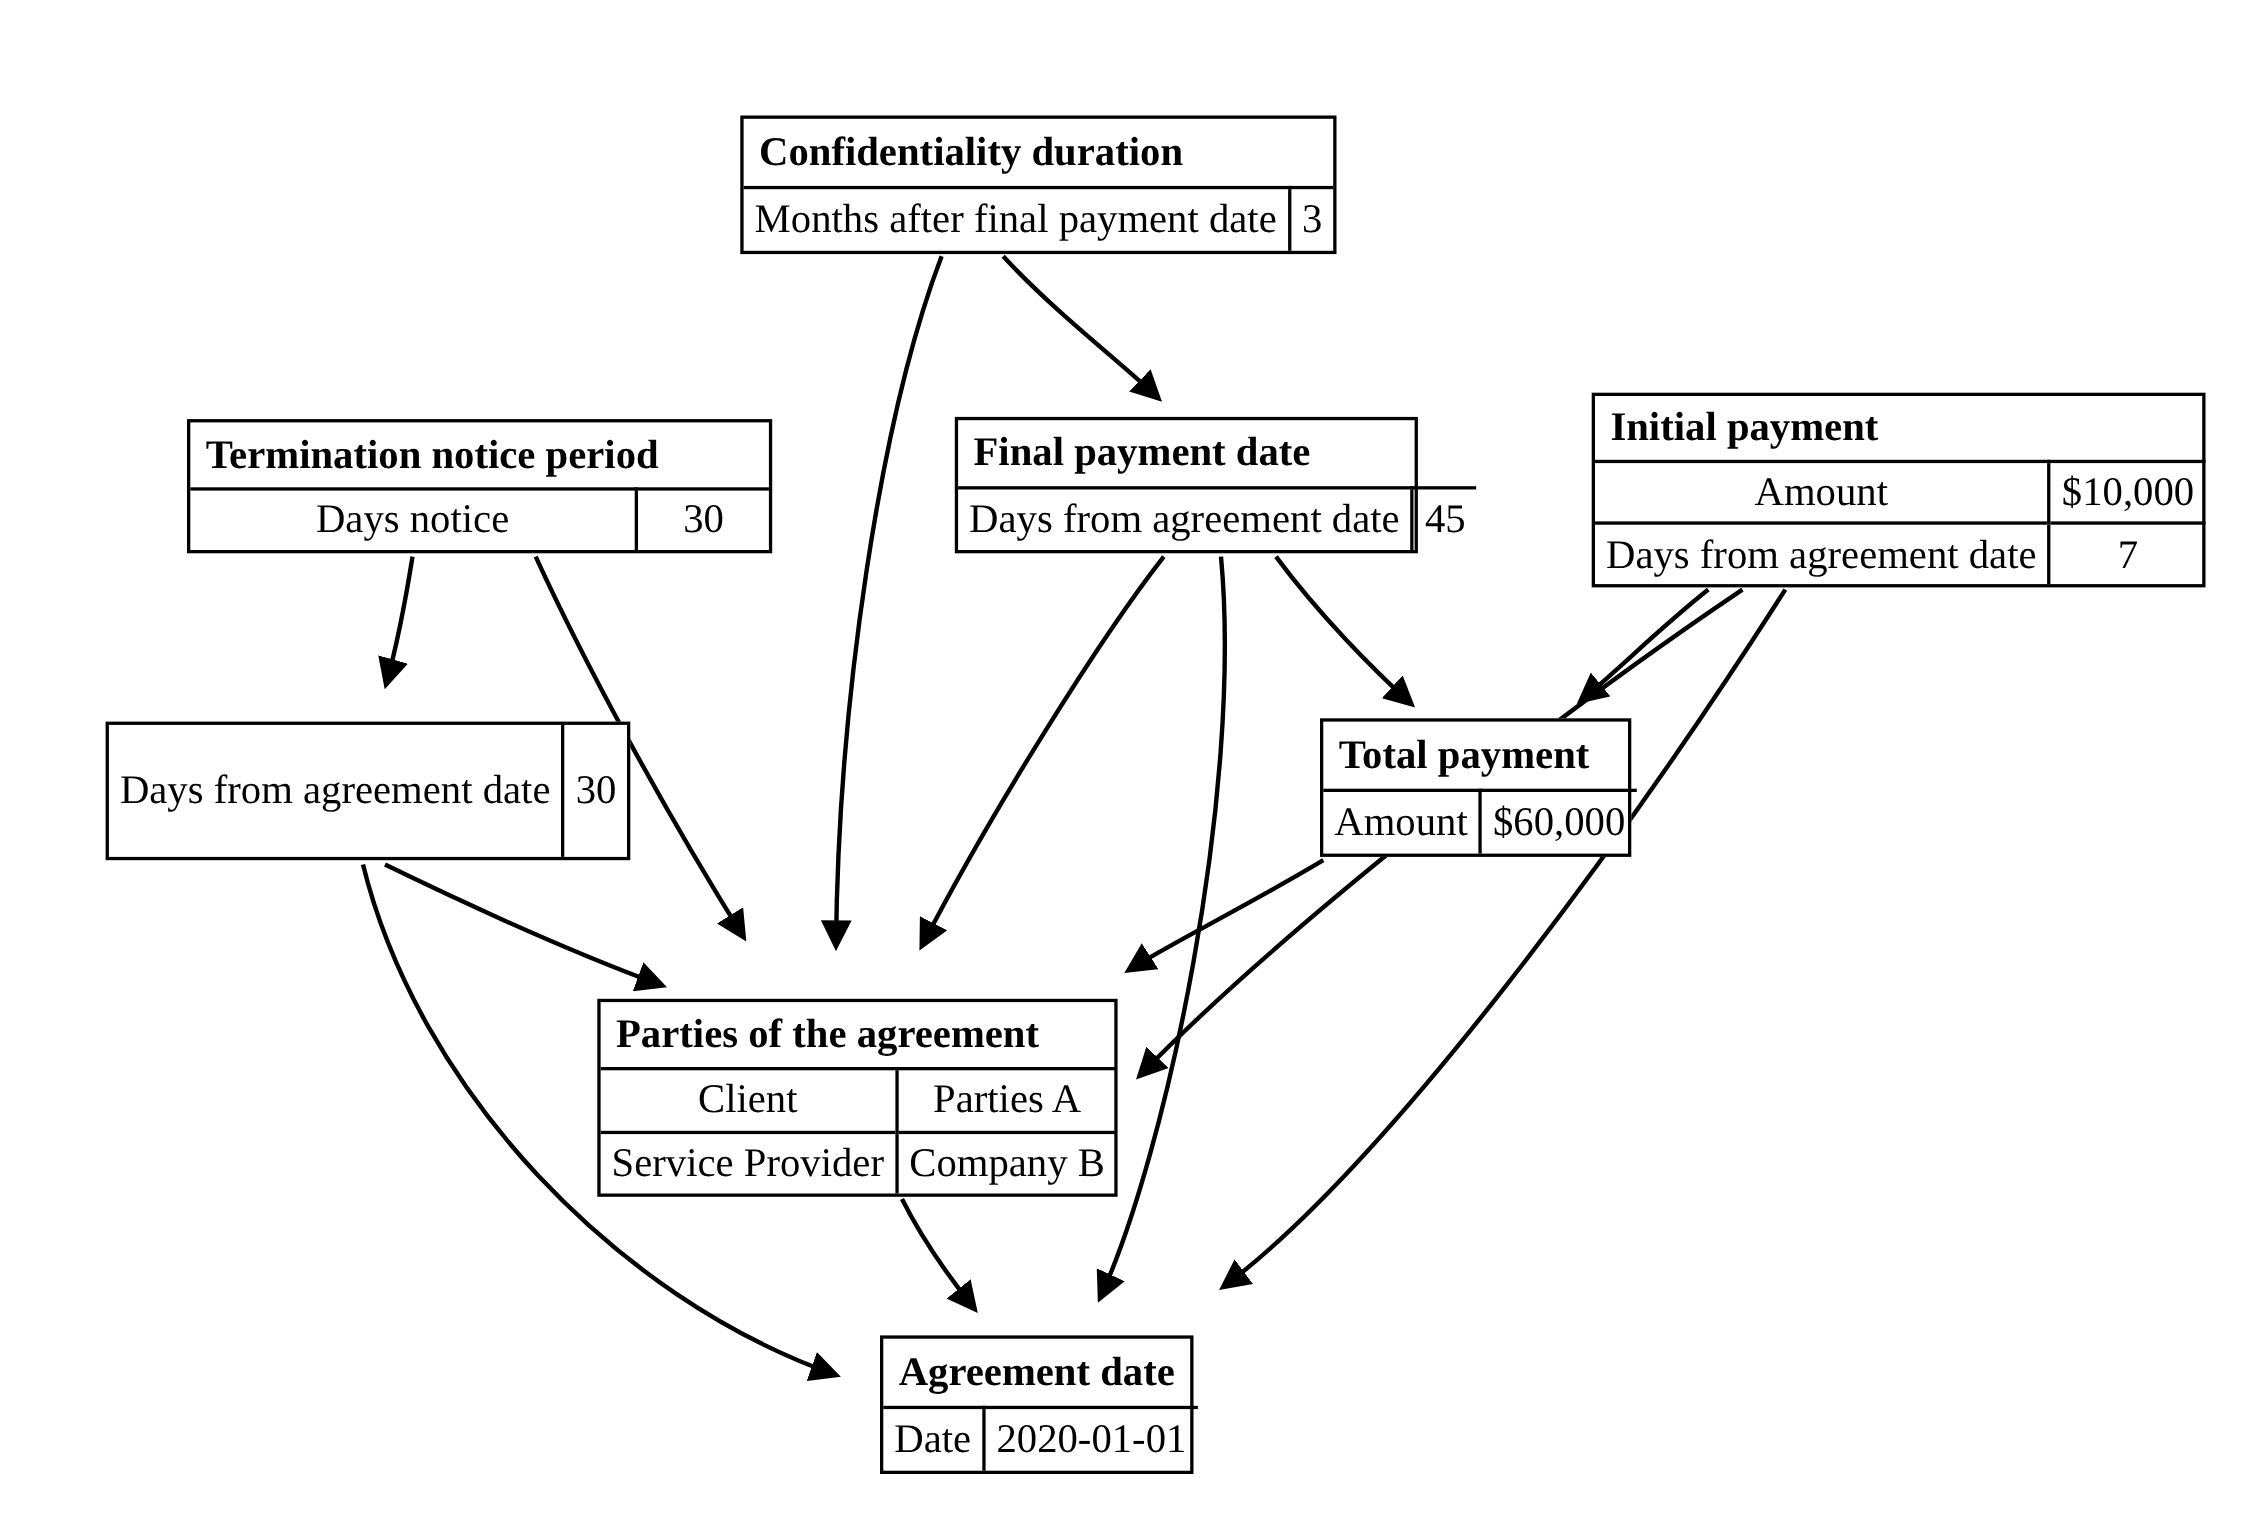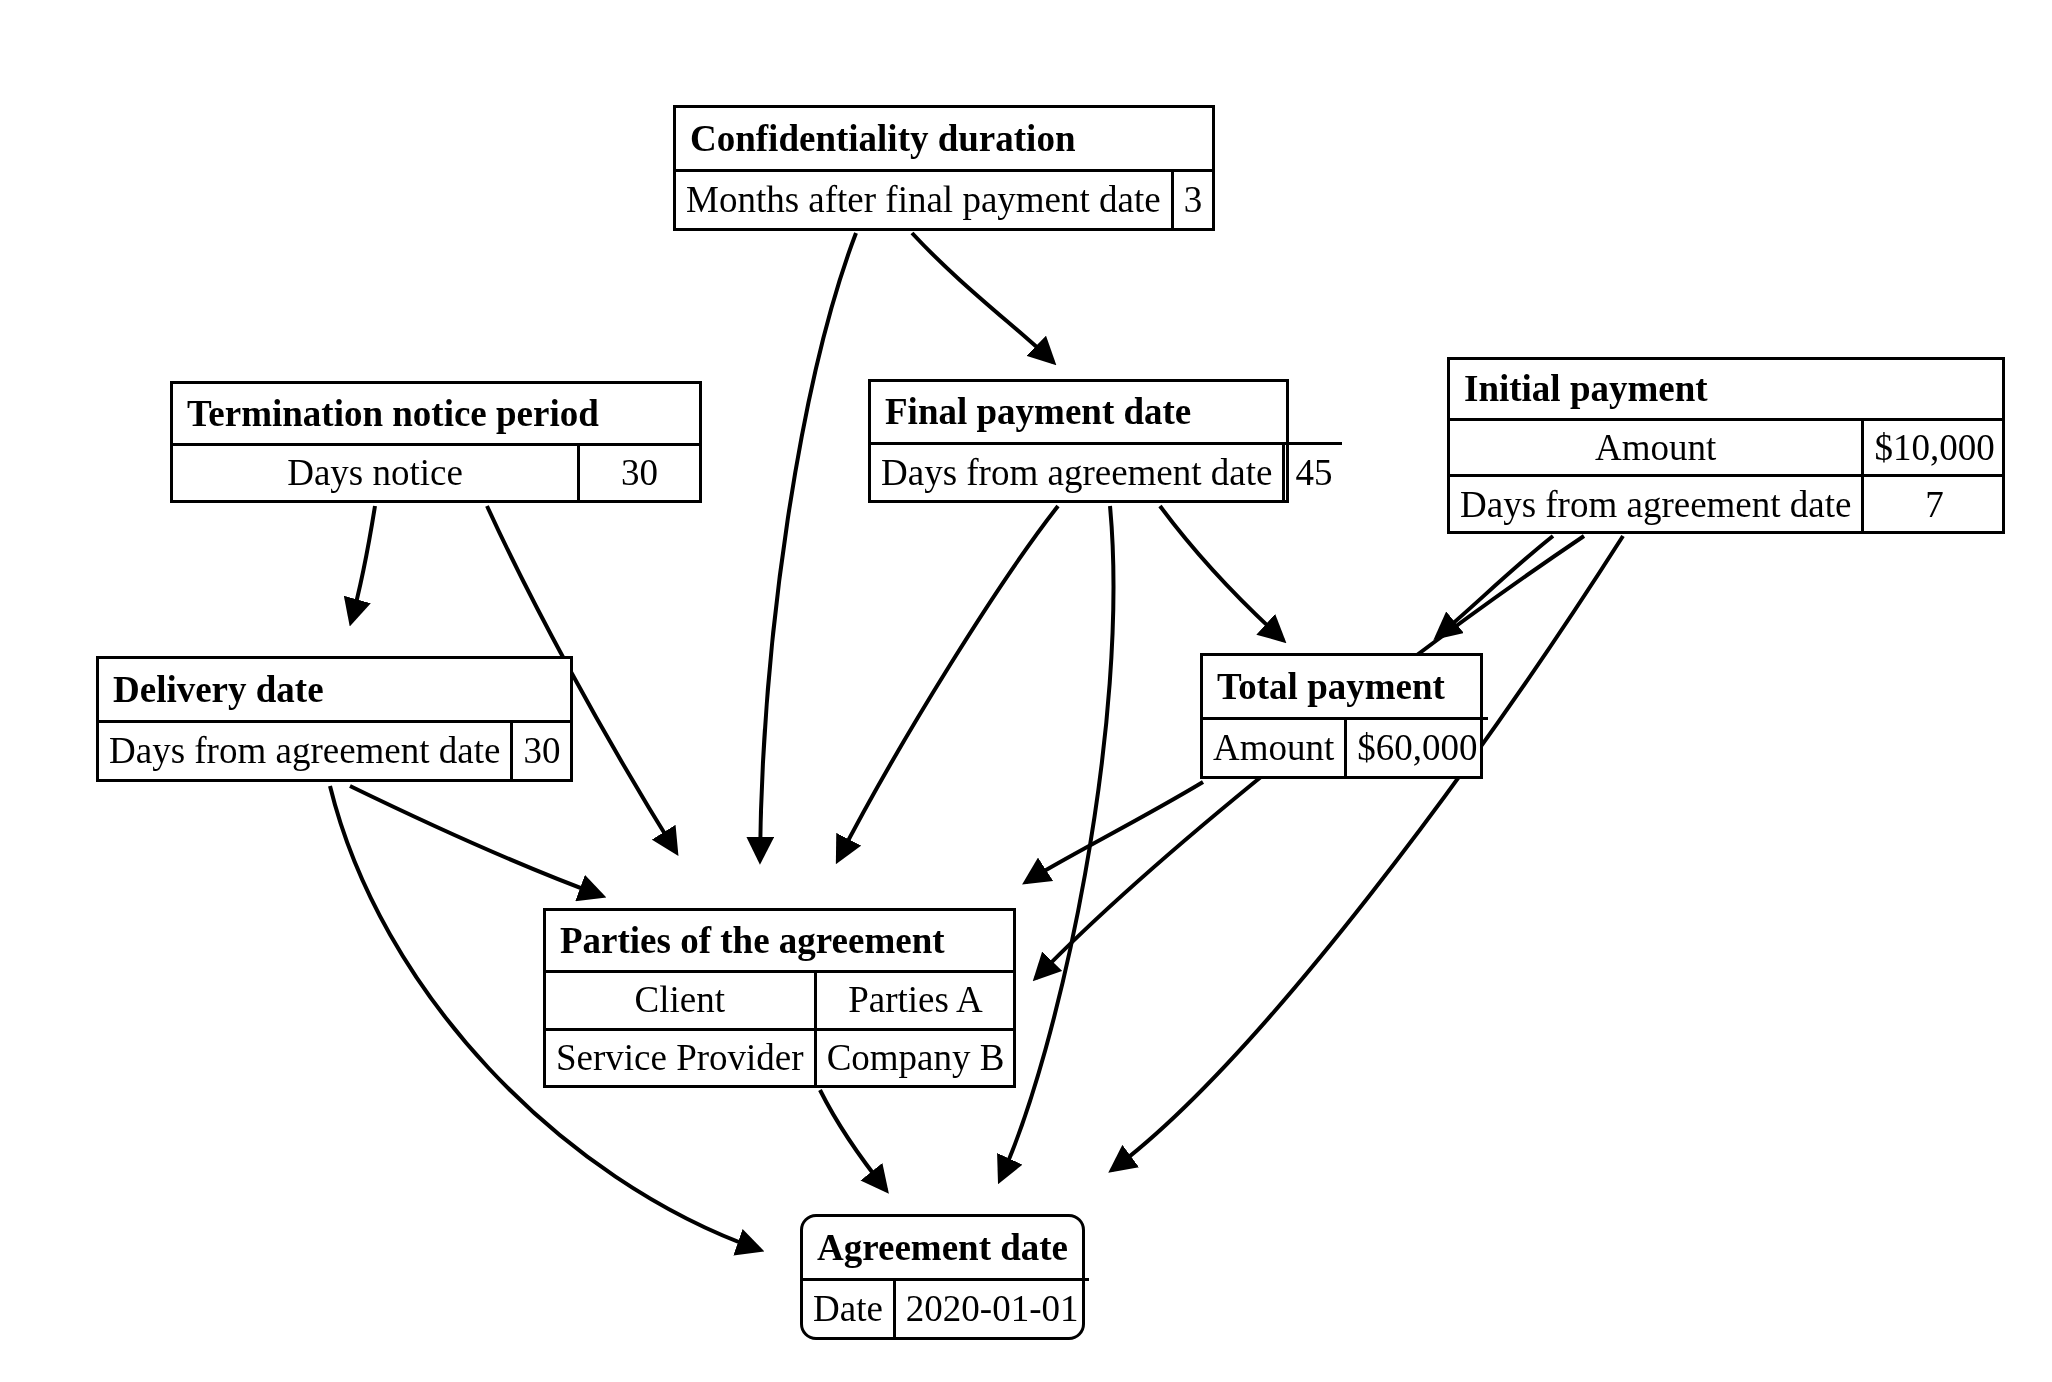--- a/index.html
+++ b/index.html
@@ -125,23 +125,20 @@
             <tr class="row">
               <td class="k">Days from agreement date</td>
               <td class="v">7</td>
             </tr>
           </tbody>
         </table>
       </div>
       <div class="node" style="left: 96px; top: 656px; width: 477px; height: 126px;">
         <table>
           <tbody>
-            <tr>
-              <td class="title" colspan="2">Delivery date</td>
-            </tr>
             <tr class="row">
               <td class="k">Days from agreement date</td>
               <td class="v">30</td>
             </tr>
           </tbody>
         </table>
       </div>
       <div class="node" style="left: 1200px; top: 653px; width: 283px; height: 126px;">
         <table>
           <tbody>
@@ -165,21 +162,21 @@
               <td class="k">Client</td>
               <td class="v">Parties A</td>
             </tr>
             <tr class="row">
               <td class="k">Service Provider</td>
               <td class="v">Company B</td>
             </tr>
           </tbody>
         </table>
       </div>
-      <div class="node" style="left: 800px; top: 1214px; width: 285px; height: 126px; border-radius: 16px;">
+      <div class="node" style="left: 800px; top: 1214px; width: 285px; height: 126px;">
         <table>
           <tbody>
             <tr>
               <td class="title" colspan="2">Agreement date</td>
             </tr>
             <tr class="row">
               <td class="k">Date</td>
               <td class="v">2020-01-01</td>
             </tr>
           </tbody>

